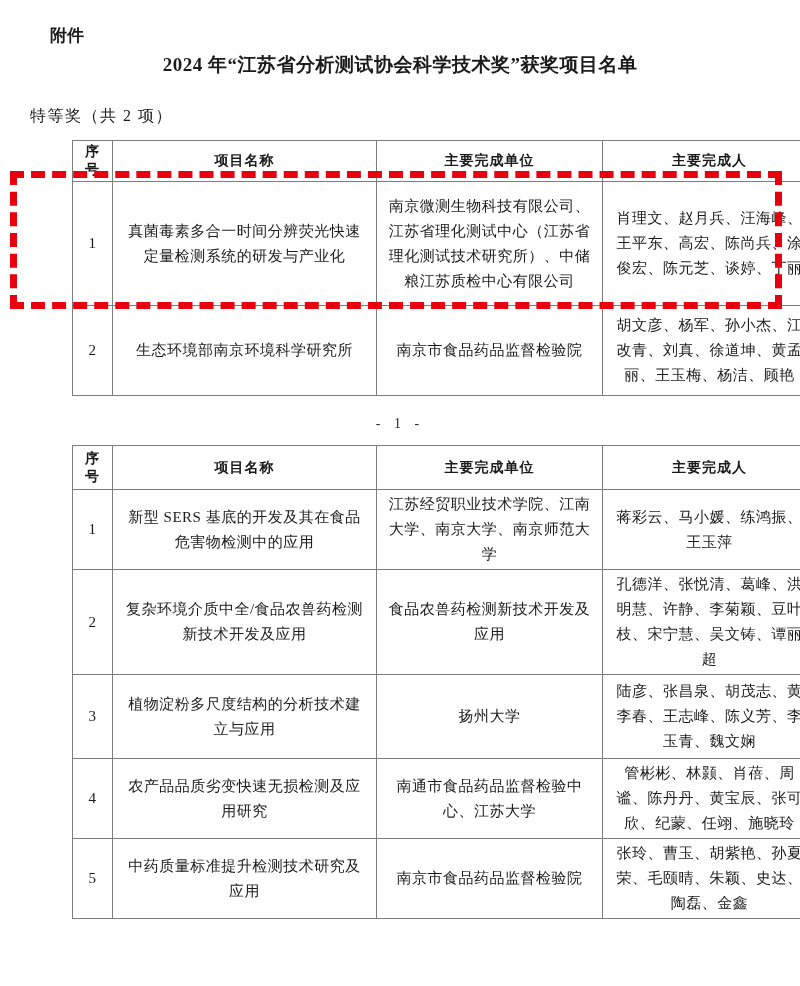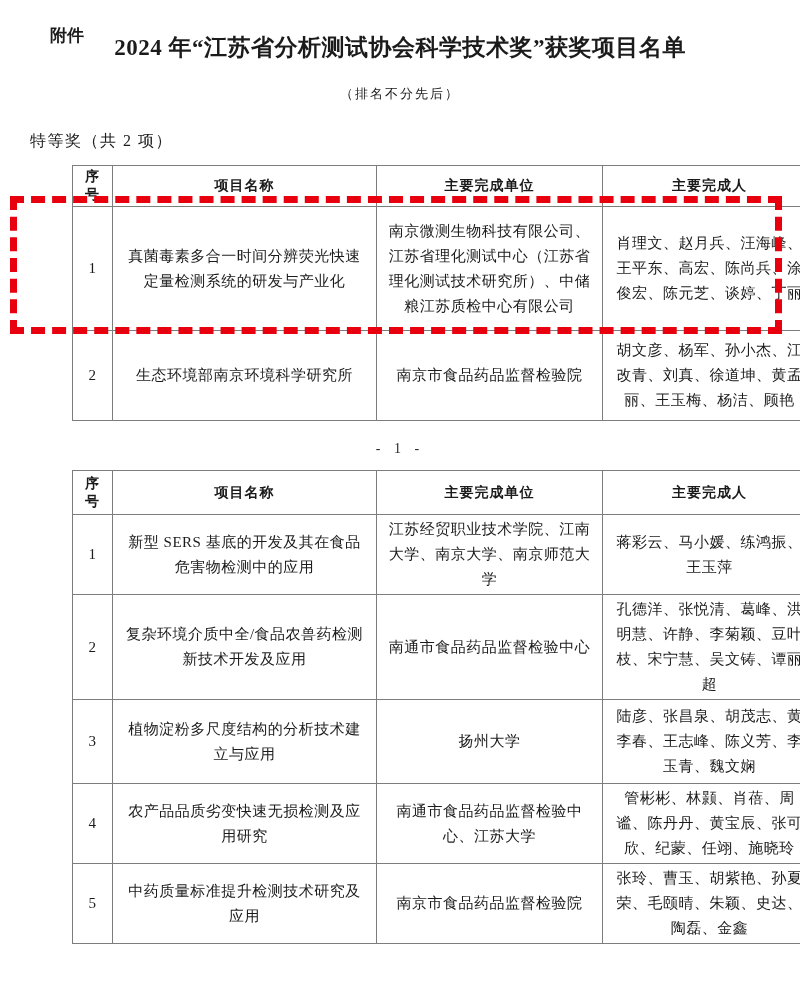--- a/index.html
+++ b/index.html
@@ -11,23 +11,23 @@
     font-family: "Liberation Serif", "DejaVu Serif", serif;
     position: relative;
     overflow: hidden;
   }
   .attachment {
     position: absolute; left: 14px; top: 24px;
     font-family: "Liberation Sans", "DejaVu Sans", sans-serif;
     font-weight: bold; font-size: 17px; padding-left: 36px;
   }
   .title {
-    margin: 8px; padding-top: 24px;
+    margin: 0; padding-top: 52px;
     text-align: center;
-    font-size: 23px; font-weight: bold; letter-spacing: 0.5px;
+    font-size: 19px; font-weight: bold; letter-spacing: 0.5px;
   }
   .subtitle {
     margin-top: 22px; text-align: center;
     font-size: 13px; letter-spacing: 2px;
   }
   .section-heading {
     margin: 28px 0 0 30px;
     font-size: 16px; letter-spacing: 1.5px;
   }
   .section-heading.second { margin-top: 24px; }
@@ -74,21 +74,20 @@
 </style>
 </head>
 <body>
 
 <div class="doc">
 
   <div class="attachment">附件</div>
 
   <h1 class="title">2024 年“江苏省分析测试协会科学技术奖”获奖项目名单</h1>
 
-  <div class="subtitle">（排名不分先后）</div>
 
   <div class="section-heading">特等奖（共 2 项）</div>
 
   <div class="table-wrap">
     <table class="awards t1">
       <colgroup>
           <col class="c-no">
           <col class="c-proj">
           <col class="c-unit">
           <col class="c-people">
@@ -141,21 +140,21 @@
       <tbody>
         <tr class="r1">
           <td>1</td>
           <td>新型 SERS 基底的开发及其在食品危害物检测中的应用</td>
           <td>江苏经贸职业技术学院、江南大学、南京大学、南京师范大学</td>
           <td>蒋彩云、马小媛、练鸿振、王玉萍</td>
         </tr>
         <tr class="r2">
           <td>2</td>
           <td>复杂环境介质中全/食品农兽药检测新技术开发及应用</td>
-          <td>南通市食品药品监督检验中心</td>
+          <td>食品农兽药检测新技术开发及应用</td>
           <td>孔德洋、张悦清、葛峰、洪明慧、许静、李菊颖、豆叶枝、宋宁慧、吴文铸、谭丽超</td>
         </tr>
         <tr class="r3">
           <td>3</td>
           <td>植物淀粉多尺度结构的分析技术建立与应用</td>
           <td>扬州大学</td>
           <td>陆彦、张昌泉、胡茂志、黄李春、王志峰、陈义芳、李玉青、魏文娴</td>
         </tr>
         <tr class="r4">
           <td>4</td>

